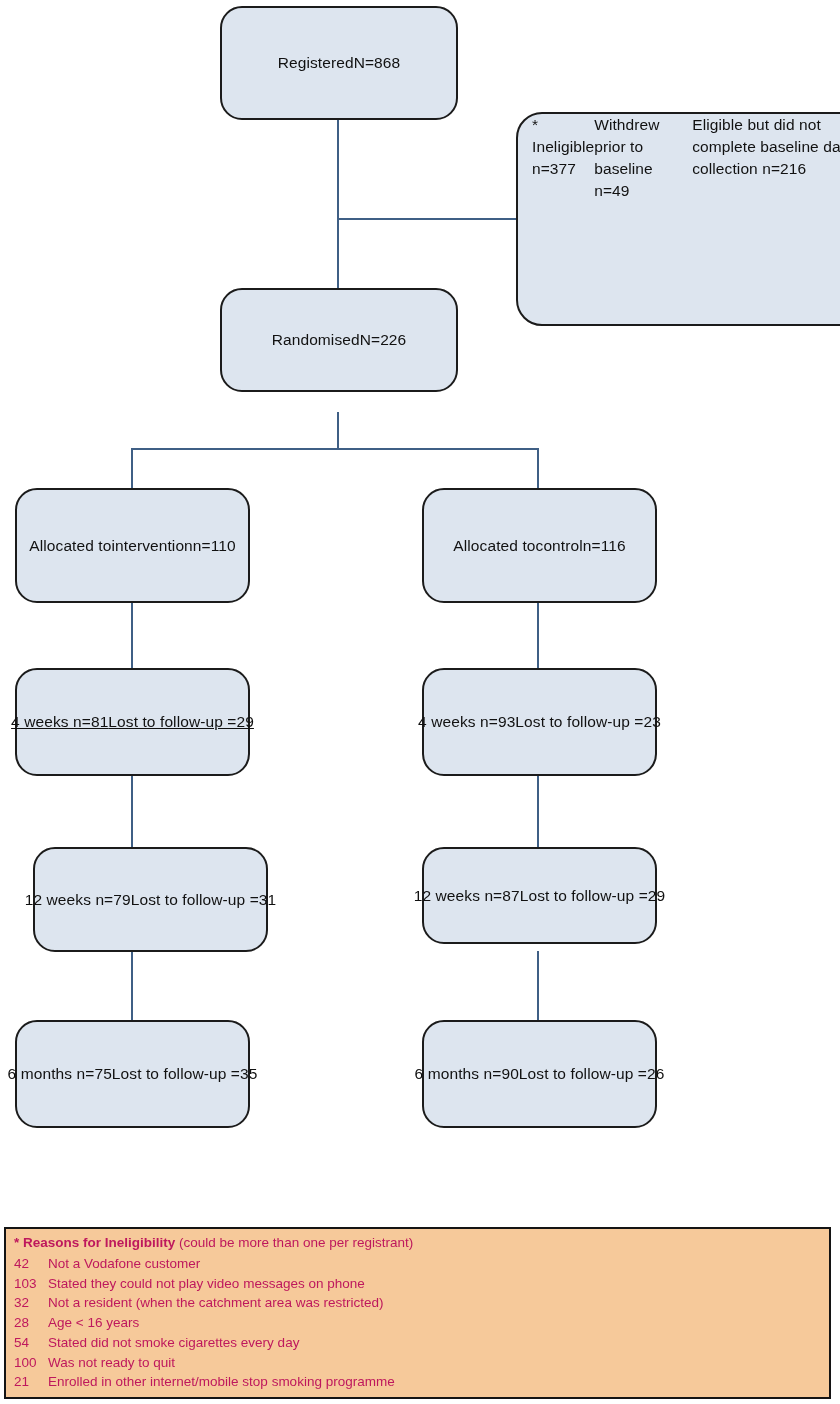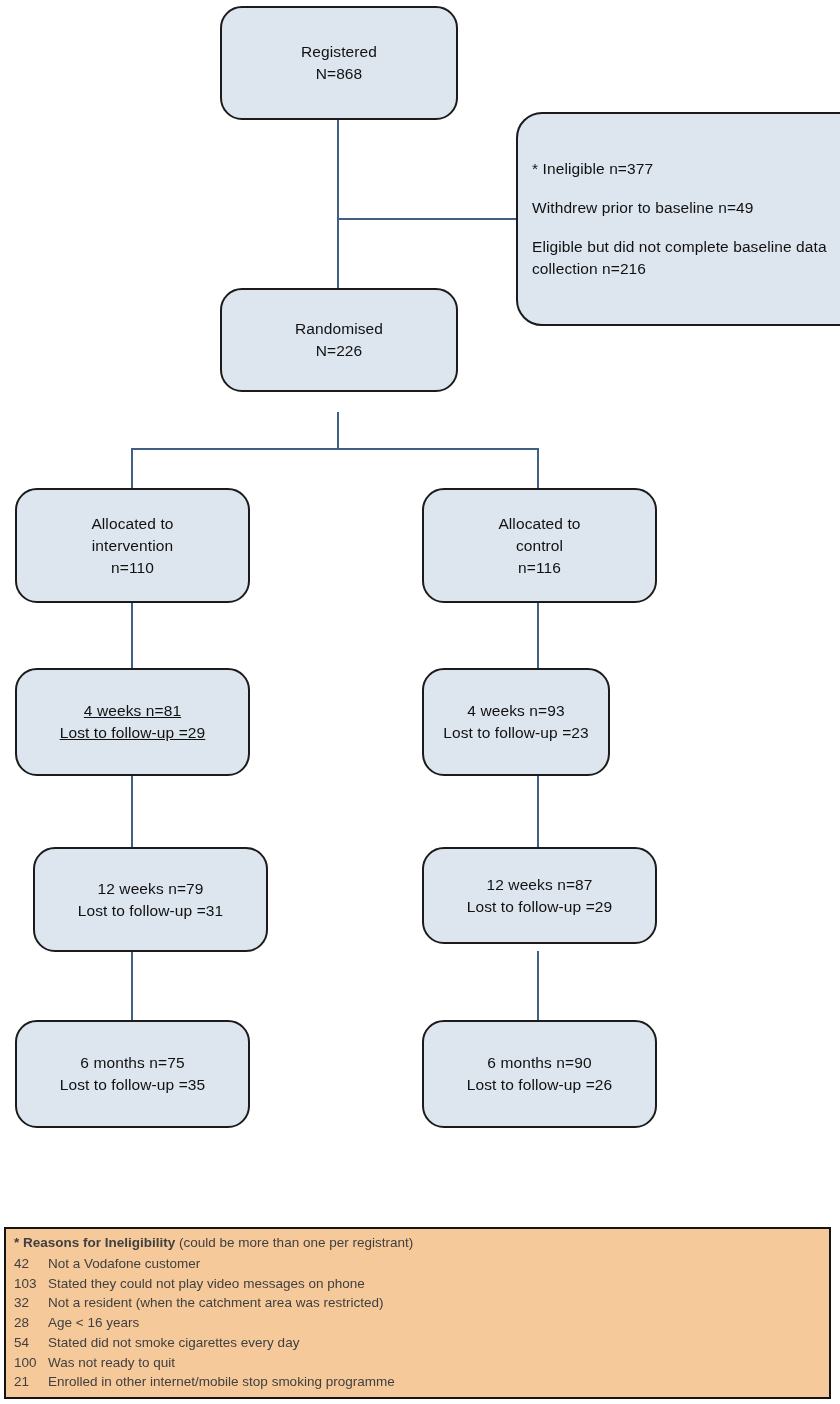--- a/index.html
+++ b/index.html
@@ -21,21 +21,20 @@
   }
 
   
   .node {
     position: absolute;
     box-sizing: border-box;
     background: #dde5ef;
     border: 2px solid #1b1b1b;
     border-radius: 22px;
     display: flex;
-    flex-direction: column;
     align-items: center;
     justify-content: center;
     text-align: center;
     font-size: 15.5px;
     line-height: 1.42;
     color: #111111;
     letter-spacing: 0.1px;
   }
   .node .line {
     display: block;
@@ -70,21 +69,21 @@
 
   
   #legend {
     position: absolute;
     box-sizing: border-box;
     background: #f6c99a;
     border: 2px solid #141414;
     padding: 4px 8px 5px 8px;
     font-size: 13.5px;
     line-height: 1.465;
-    color: #404040;
+    color: #be185d;
   }
   #legend .legend-title {
     font-size: 13.5px;
     white-space: nowrap;
     margin-bottom: 1px;
   }
   #legend .legend-title .strong { font-weight: bold; }
   #legend .reason-row {
     display: flex;
     white-space: nowrap;
@@ -144,21 +143,21 @@
     <span class="line">Allocated to</span>
     <span class="line">control</span>
     <span class="line">n=116</span>
   </div>
 
   <div class="node" style="left:15px; top:668px; width:235px; height:108px;text-decoration:underline;">
     <span class="line">4 weeks n=81</span>
     <span class="line">Lost to follow-up =29</span>
   </div>
 
-  <div class="node" style="left:422px; top:668px; width:188px; height:108px;">
+  <div class="node" style="left:422px; top:668px; width:235px; height:108px;">
     <span class="line">4 weeks n=93</span>
     <span class="line">Lost to follow-up =23</span>
   </div>
 
   <div class="node" style="left:33px; top:847px; width:235px; height:105px;">
     <span class="line">12 weeks n=79</span>
     <span class="line">Lost to follow-up =31</span>
   </div>
 
   <div class="node" style="left:422px; top:847px; width:235px; height:97px;">

